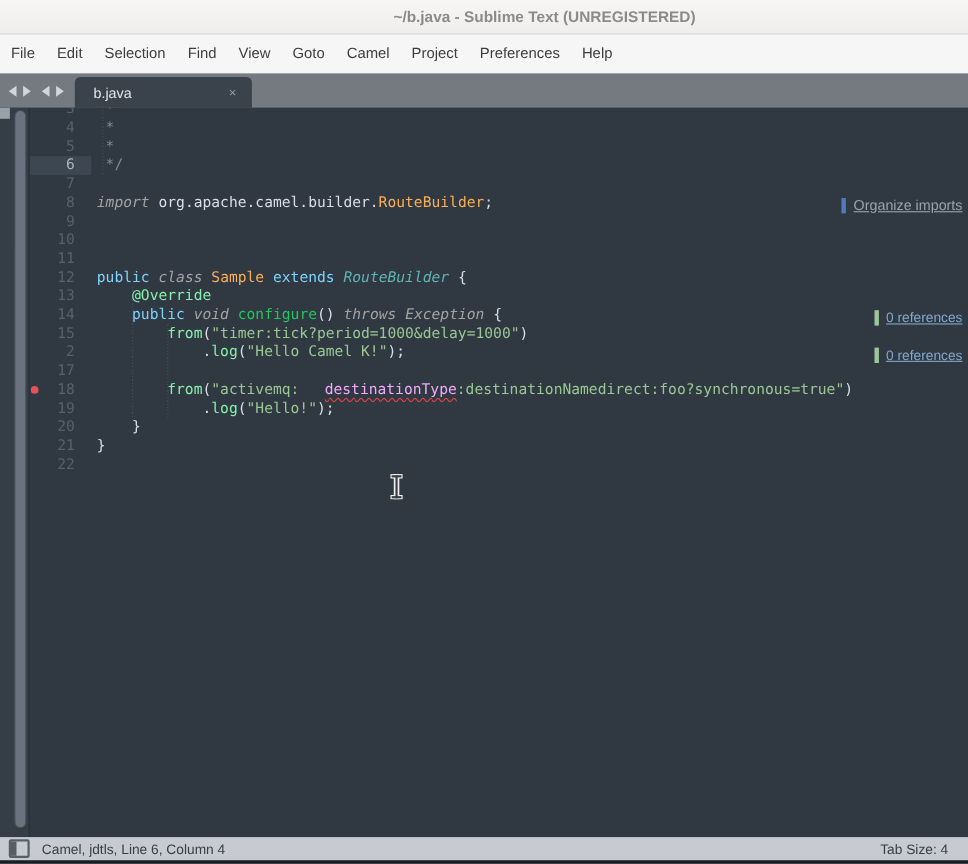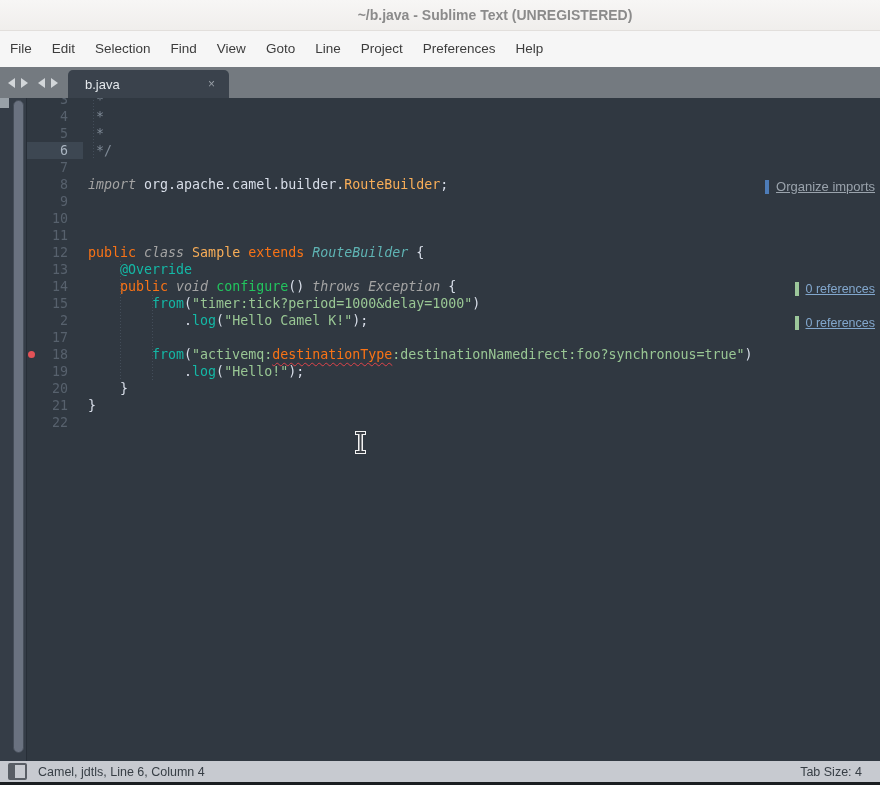--- a/index.html
+++ b/index.html
@@ -40,29 +40,29 @@
   .crow{position:absolute;left:27px;right:0;height:17px;line-height:17px;
         font-family:"DejaVu Sans Mono",monospace;font-size:13.3px;white-space:pre;}
   .ln{position:absolute;left:0;top:0;width:56px;height:17px;box-sizing:border-box;
       text-align:right;padding-right:15px;color:#57616d;}
   .ln.cur{background:#3d4752;color:#a9b4c0;}
   .ctext{position:absolute;left:61px;top:0;}
   .errdot{position:absolute;left:1px;top:5px;width:7px;height:7px;border-radius:50%;background:#e35257;}
 
   .tk-plain{color:#d8dee9;}
   .tk-comment{color:#7f8a96;}
-  .tk-kw{color:#f97316;}
+  .tk-kw{color:#7dd3fc;}
   .tk-kwi{color:#a3a3a3;font-style:italic;}
   .tk-orange{color:#f9ae58;}
   .tk-teali{color:#5fb4b4;font-style:italic;}
   .tk-func{color:#22c55e;}
-  .tk-blue{color:#14b8a6;}
+  .tk-blue{color:#86efac;}
   .tk-str{color:#99c794;}
-  .tk-str_error{color:#f97316;text-decoration:underline wavy #e0434a;
-                text-decoration-thickness:1px;text-underline-offset:3px;}
+  .tk-str_error{color:#f0abfc;text-decoration:underline wavy #e0434a;
+                text-decoration-thickness:1px;text-underline-offset:3px;margin-left:23px;}
 
   .ann{position:absolute;right:5px;height:17px;display:flex;align-items:center;gap:7px;z-index:6;margin-top:35px;}
   .ann .bar{width:4px;height:14px;}
   .ann.action .bar{background:#4d7cb8;}
   .ann.action .lbl{color:#9aa3ac;font-size:13px;text-decoration:underline;cursor:pointer;}
   .ann.ref .bar{background:#9cc79a;}
   .ann.ref .lbl{color:#82a7cd;font-size:12.5px;text-decoration:underline;cursor:pointer;}
 
   .ibeam{position:absolute;left:354px;top:333px;z-index:7;}
 
@@ -84,21 +84,21 @@
     <span class="title-text">~/b.java - Sublime Text (UNREGISTERED)</span>
   </div>
 
   <div class="menubar" id="menubar">
       <span class="menu-item">File</span>
       <span class="menu-item">Edit</span>
       <span class="menu-item">Selection</span>
       <span class="menu-item">Find</span>
       <span class="menu-item">View</span>
       <span class="menu-item">Goto</span>
-      <span class="menu-item">Line</span>
+      <span class="menu-item">Camel</span>
       <span class="menu-item">Project</span>
       <span class="menu-item">Preferences</span>
       <span class="menu-item">Help</span>
     </div>
 
   <div class="tabbar">
     <span class="tri tri-l" style="left:8px"></span>
     <span class="tri tri-r" style="left:21px"></span>
     <span class="tri tri-l" style="left:38px"></span>
     <span class="tri tri-r" style="left:51px"></span>

